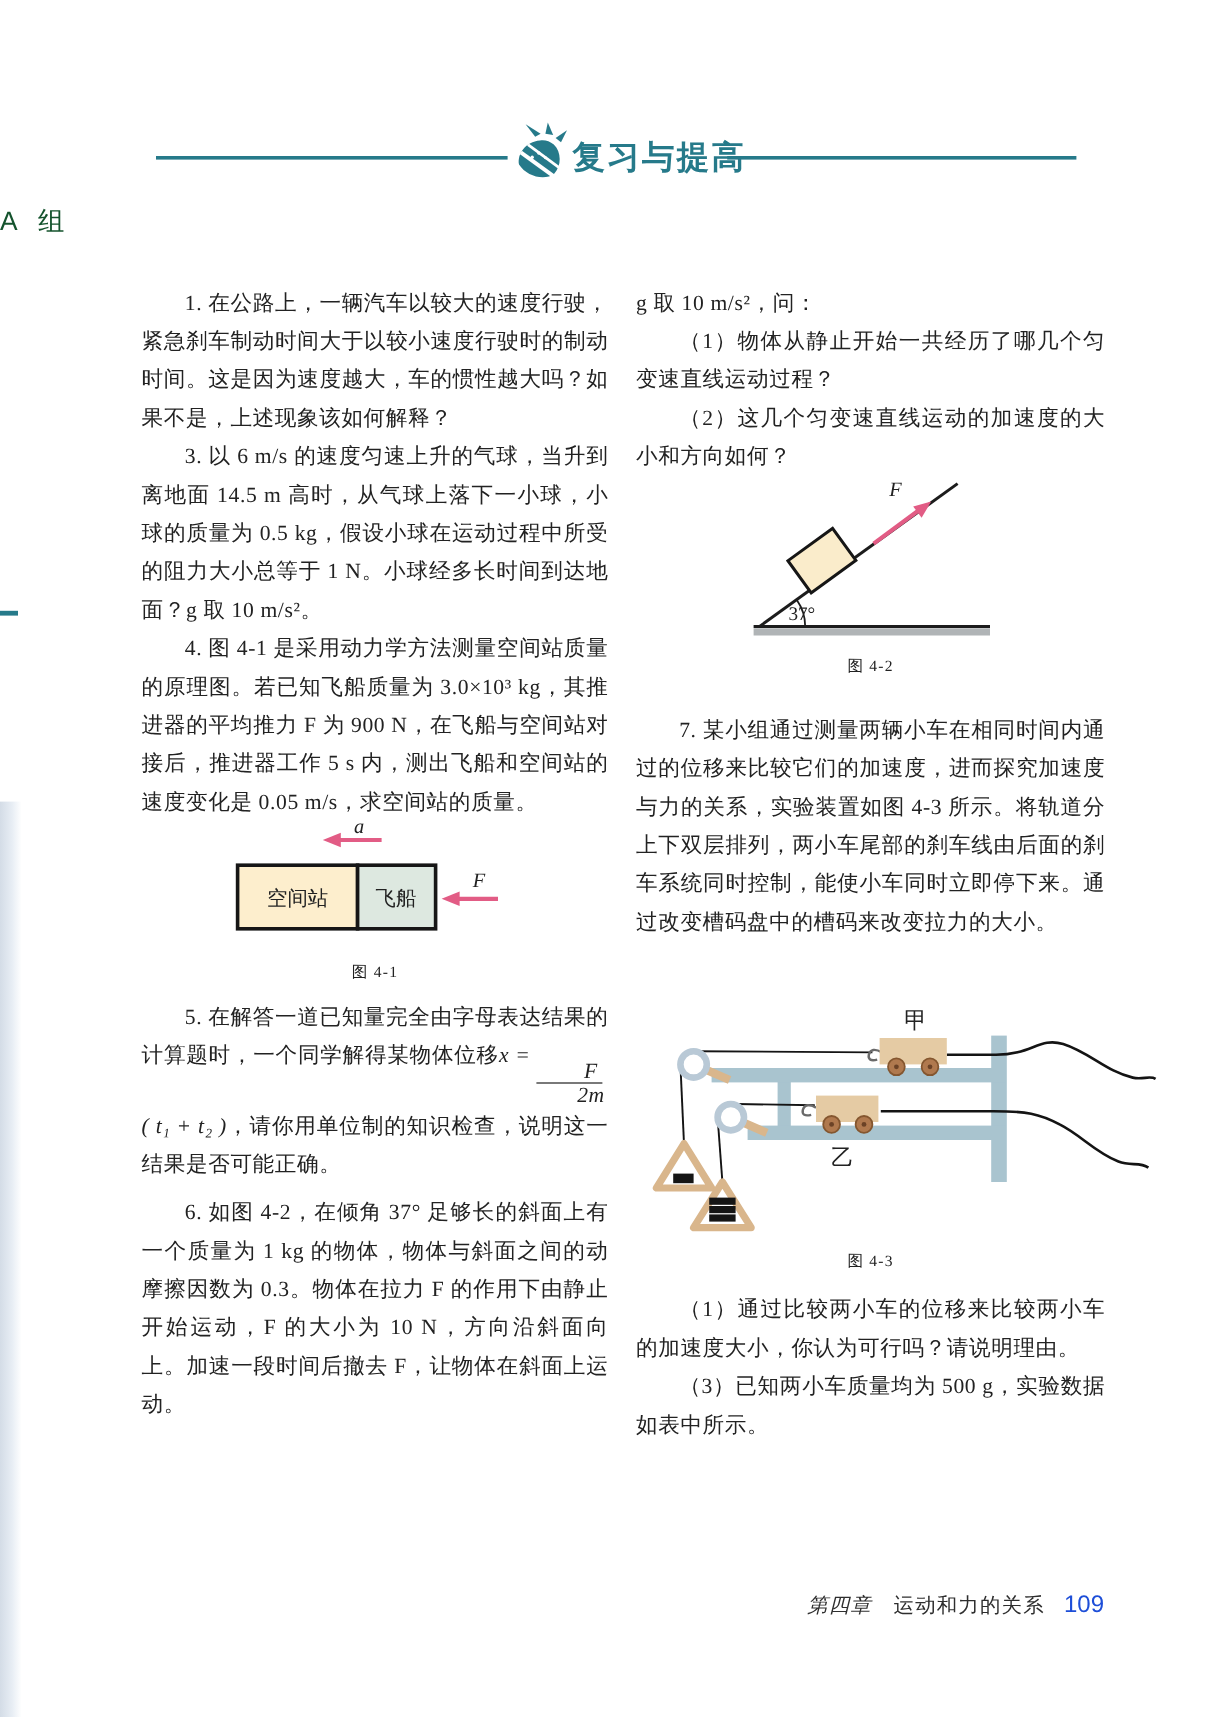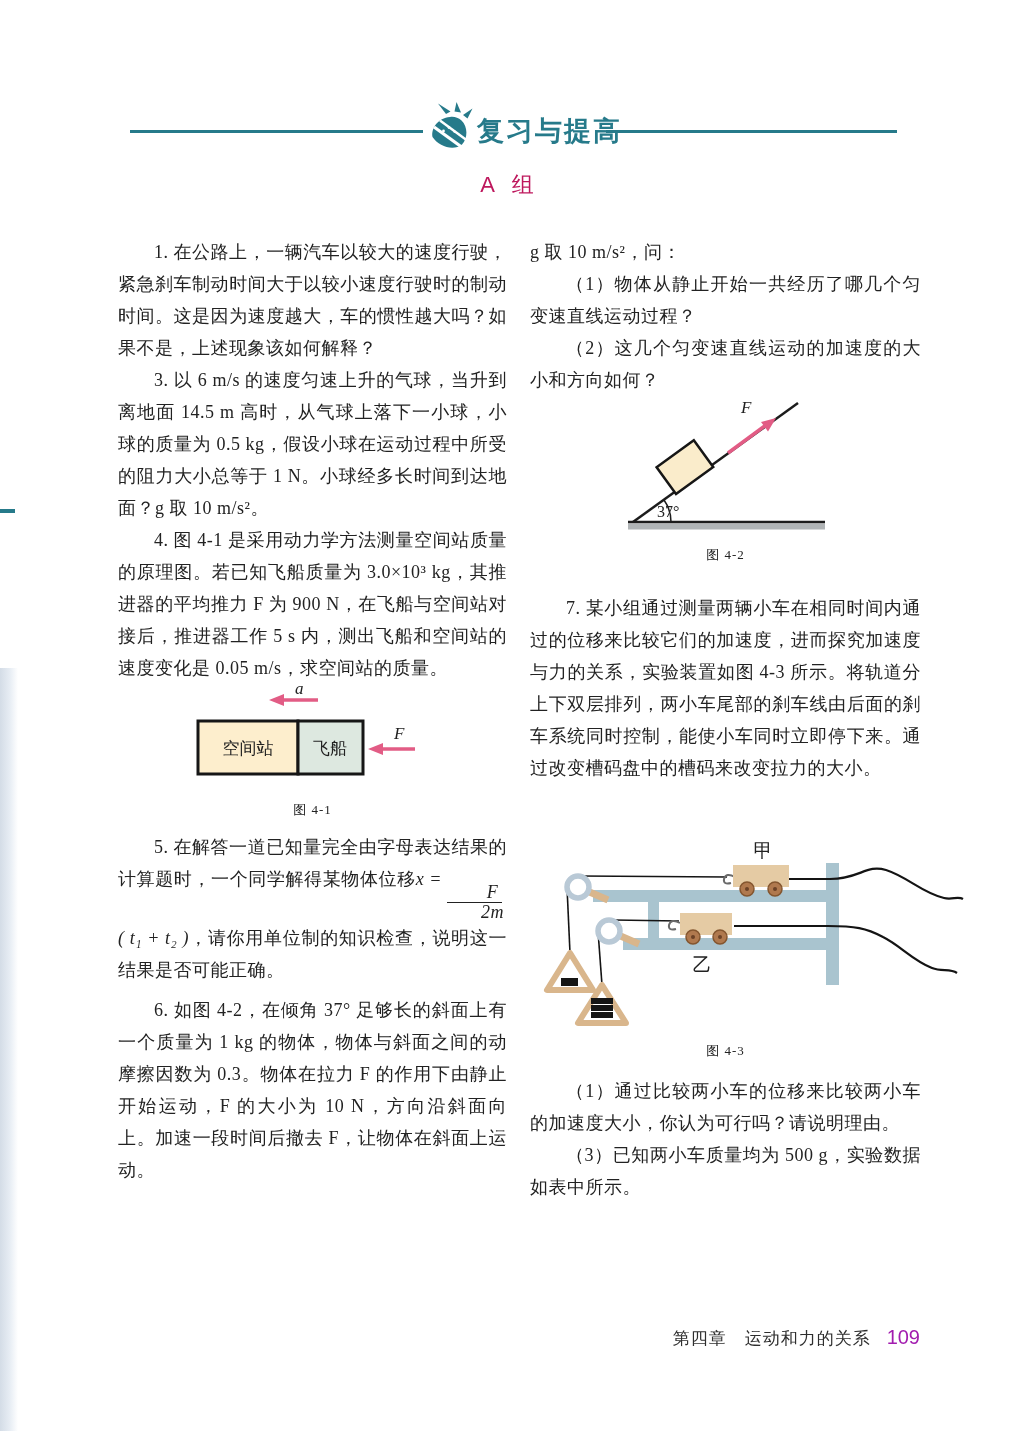--- a/index.html
+++ b/index.html
@@ -19,22 +19,22 @@
   .rule-left{left:130px;width:293px;}
   .rule-right{left:606px;width:291px;}
   .logo{position:absolute;left:427px;top:102px;width:47px;height:52px;}
   .header-title{
     position:absolute;left:477px;top:113px;
     font-family:"Liberation Sans","DejaVu Sans",sans-serif;
     font-size:27px;font-weight:bold;color:var(--teal);letter-spacing:2px;
     white-space:nowrap;
   }
   .group-heading{
-    position:absolute;left:0;top:170px;width:1020px;text-align:center;
-    font-size:22px;color:#be185d;letter-spacing:6px;
+    position:absolute;left:0;top:170px;width:1020px;
+    font-size:22px;color:#14532d;letter-spacing:6px;
     font-family:"Liberation Sans","DejaVu Sans",sans-serif;
   }
   
   .col{position:absolute;top:236px;}
   .col-left{left:118px;width:389px;}
   .col-right{left:530px;width:391px;}
   .para{
     font-size:18px;line-height:32px;text-align:justify;
     text-indent:2em;letter-spacing:0.5px;color:var(--ink);
   }
@@ -60,25 +60,25 @@
   svg{display:block;overflow:visible;}
   svg text{font-family:"Liberation Serif","DejaVu Serif",serif;fill:var(--ink);}
   .svg-italic{font-style:italic;}
   .pink-line{stroke:var(--pink);stroke-width:3.5;}
   .pink-fill{fill:var(--pink);}
   
   .footer{
     position:absolute;top:1326px;right:100px;white-space:nowrap;
     font-size:17px;color:#2e2e2e;
   }
-  .footer .chapter{letter-spacing:1px;margin-right:18px;}
+  .footer .chapter{letter-spacing:1px;margin-right:18px;font-style:italic;}
   .footer .chapter-title{letter-spacing:1px;}
   .footer .pagenum{
     font-family:"Liberation Sans","DejaVu Sans",sans-serif;
-    font-size:20px;color:#a21caf;margin-left:16px;
+    font-size:20px;color:#1d4ed8;margin-left:16px;
   }
   .edge-tick{position:absolute;left:0;top:509px;width:15px;height:4px;background:var(--teal);}
   .edge-band{
     position:absolute;left:0;top:668px;width:18px;height:763px;
     background:linear-gradient(to right,#ccd6e2 0%,#e3eaf2 55%,rgba(255,255,255,0) 100%);
     opacity:0.85;
   }
 </style>
 </head>
 <body>

